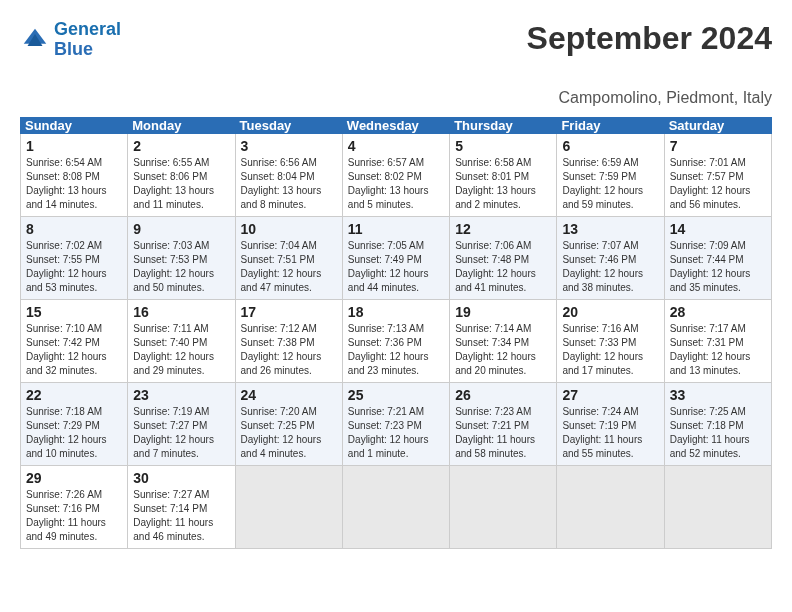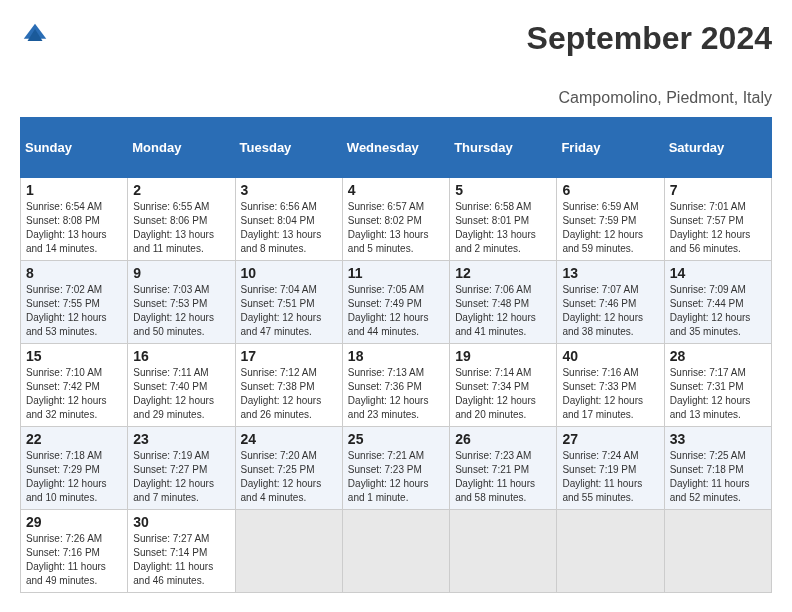--- a/index.html
+++ b/index.html
@@ -48,21 +48,21 @@
       margin-top: 32px;
     }
     table {
       width: 100%;
       border-collapse: collapse;
       font-size: 11px;
     }
     thead tr th {
       background-color: #2a6db5;
       color: #fff;
-      padding: 22px 4px;
+      padding: 0 4px;
       text-align: left;
       font-size: 13px;
       font-weight: bold;
       border: 1px solid #2a6db5;
     }
     tbody tr td {
       border: 1px solid #ccc;
       padding: 4px 5px;
       vertical-align: top;
       width: 107px;
@@ -92,20 +92,24 @@
   </style>
 </head>
 <body>
 
 <div class="header-area">
   <div class="logo">
     <svg class="logo-icon" viewBox="0 0 40 40">
       <polygon points="20,5 35,25 5,25" fill="#2a6db5"></polygon>
       <polygon points="20,12 30,28 10,28" fill="#1a5a9a"></polygon>
     </svg>
+    <div class="logo-text">
+      <div><span>General</span></div>
+      <div style="color:#2a6db5">Blue</div>
+    </div>
   </div>
   <div class="title-area">
     <div class="month-title">September 2024</div>
     <div class="location-title">Campomolino, Piedmont, Italy</div>
   </div>
 </div>
 
 <table>
   <thead>
     <tr>
@@ -271,21 +275,21 @@
       </td>
         <td>
         <span class="day-number">19</span>
         <div class="day-info">
           Sunrise: 7:14 AM<br>
           Sunset: 7:34 PM<br>
           Daylight: 12 hours and 20 minutes.
         </div>
       </td>
         <td>
-        <span class="day-number">40</span>
+        <span class="day-number">20</span>
         <div class="day-info">
           Sunrise: 7:16 AM<br>
           Sunset: 7:33 PM<br>
           Daylight: 12 hours and 17 minutes.
         </div>
       </td>
         <td>
         <span class="day-number">28</span>
         <div class="day-info">
           Sunrise: 7:17 AM<br>

